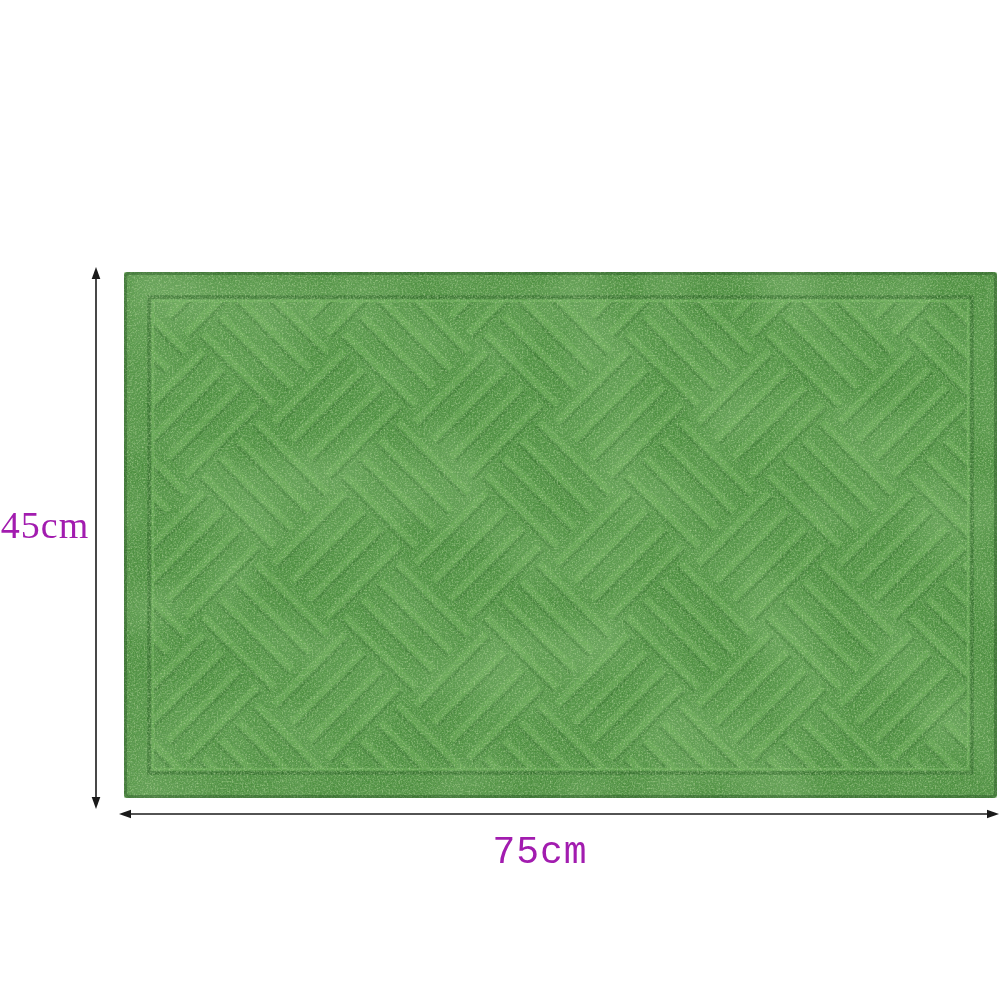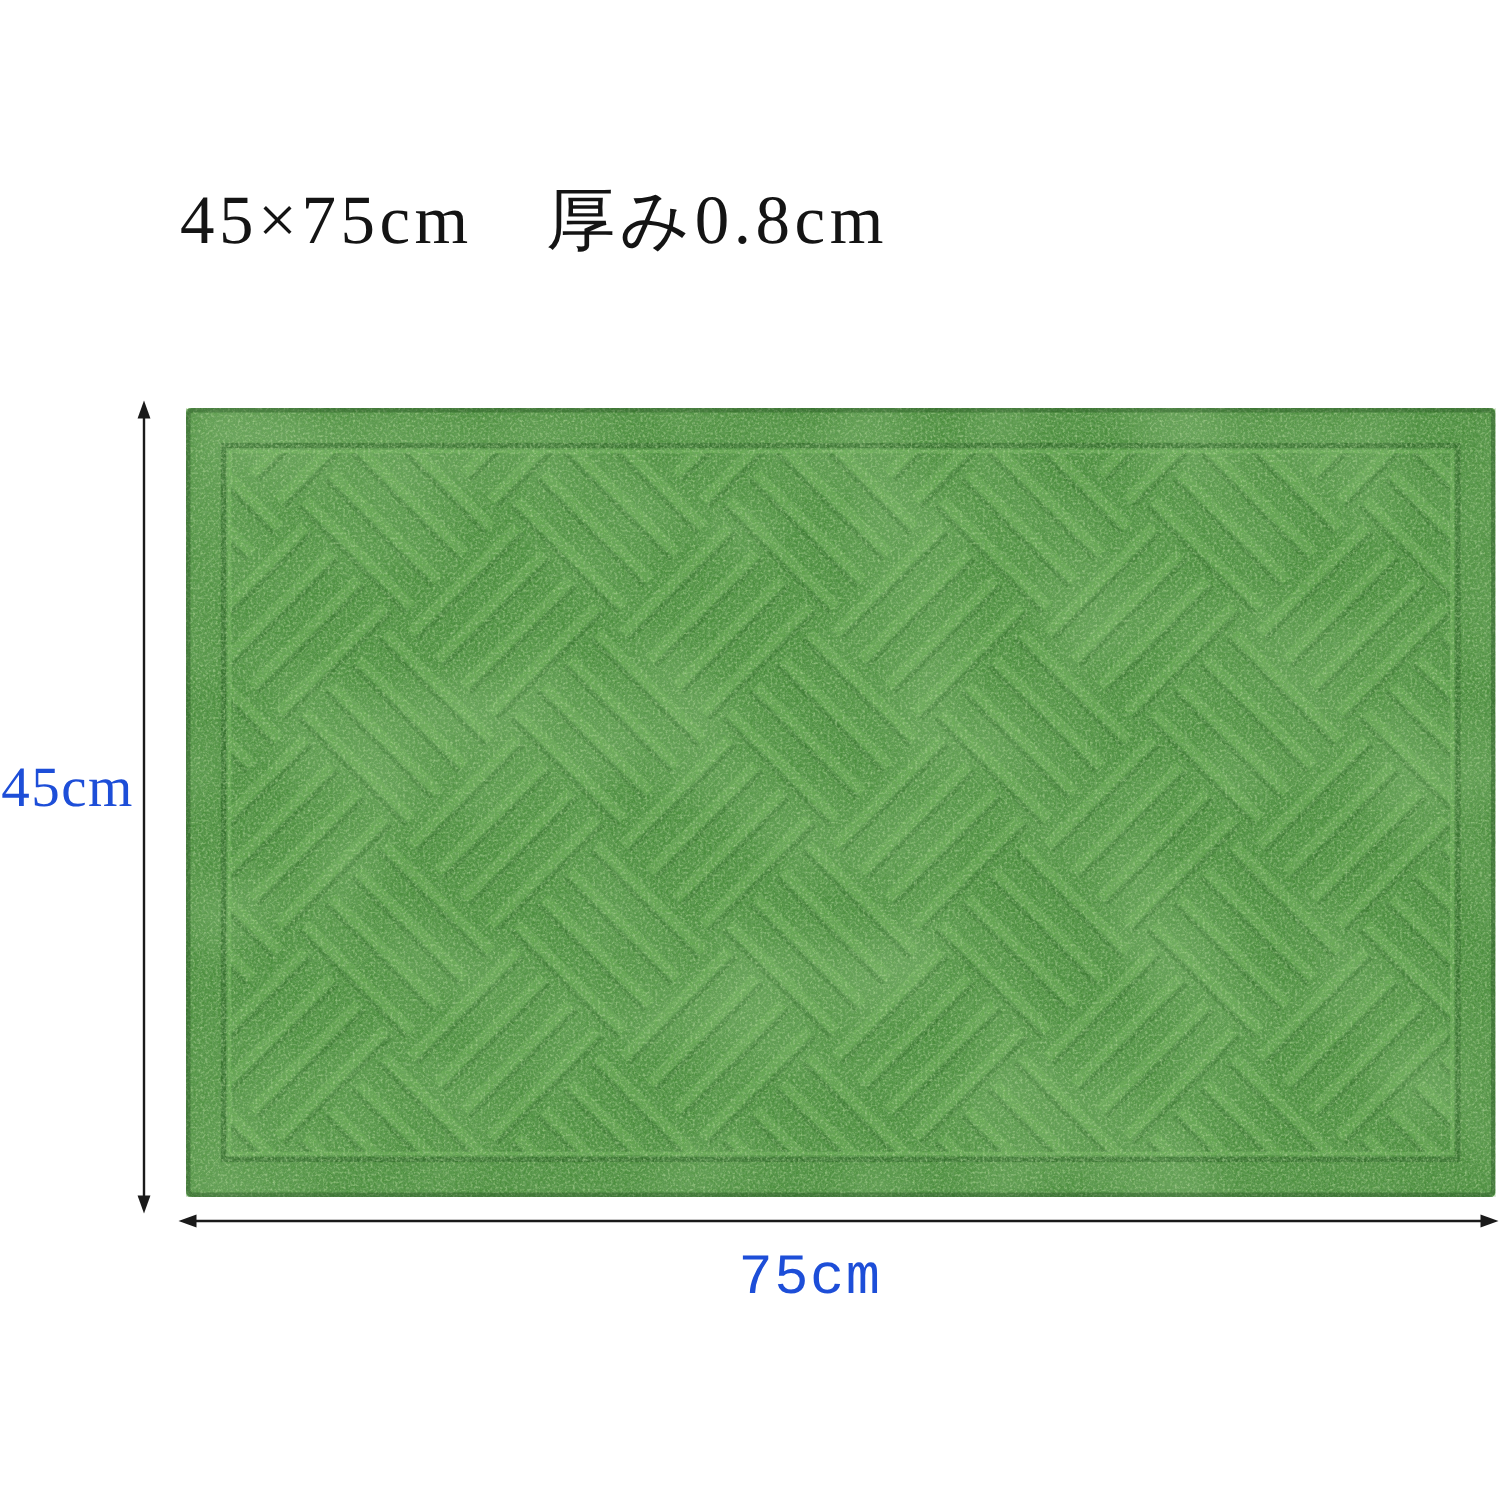--- a/index.html
+++ b/index.html
@@ -20,35 +20,34 @@
     font-size: 46px;
     letter-spacing: 3px;
     color: #141414;
     white-space: nowrap;
     line-height: 1;
   }
   .dim-label {
     position: absolute;
     font-size: 38px;
     letter-spacing: 1px;
-    color: #1d4ed8;
+    color: #a21caf;
     line-height: 1;
     text-align: center;
     white-space: nowrap;
   }
   #height-label { left: 0px; top: 506px; width: 90px; }
   #width-label  { left: 455px; top: 834px; width: 170px; font-family: Liberation Mono, monospace; }
   .abs { position: absolute; }
 </style>
 </head>
 <body>
 
 <div id="canvas">
 
-  <div class="title">45×75cm　厚み0.8cm</div>
 
   <svg class="abs" style="left:124px; top:272px;" width="873" height="526" viewBox="0 0 873 526" xmlns="http://www.w3.org/2000/svg">
     <defs>
       <filter id="darkSpeckle" x="0%" y="0%" width="100%" height="100%">
         <feTurbulence type="fractalNoise" baseFrequency="0.55" numOctaves="2" seed="3" stitchTiles="stitch"></feTurbulence>
         <feColorMatrix type="matrix" values="
           0 0 0 0 0.16
           0 0 0 0 0.37
           0 0 0 0 0.13
           1.6 0 0 0 -0.45"></feColorMatrix>

